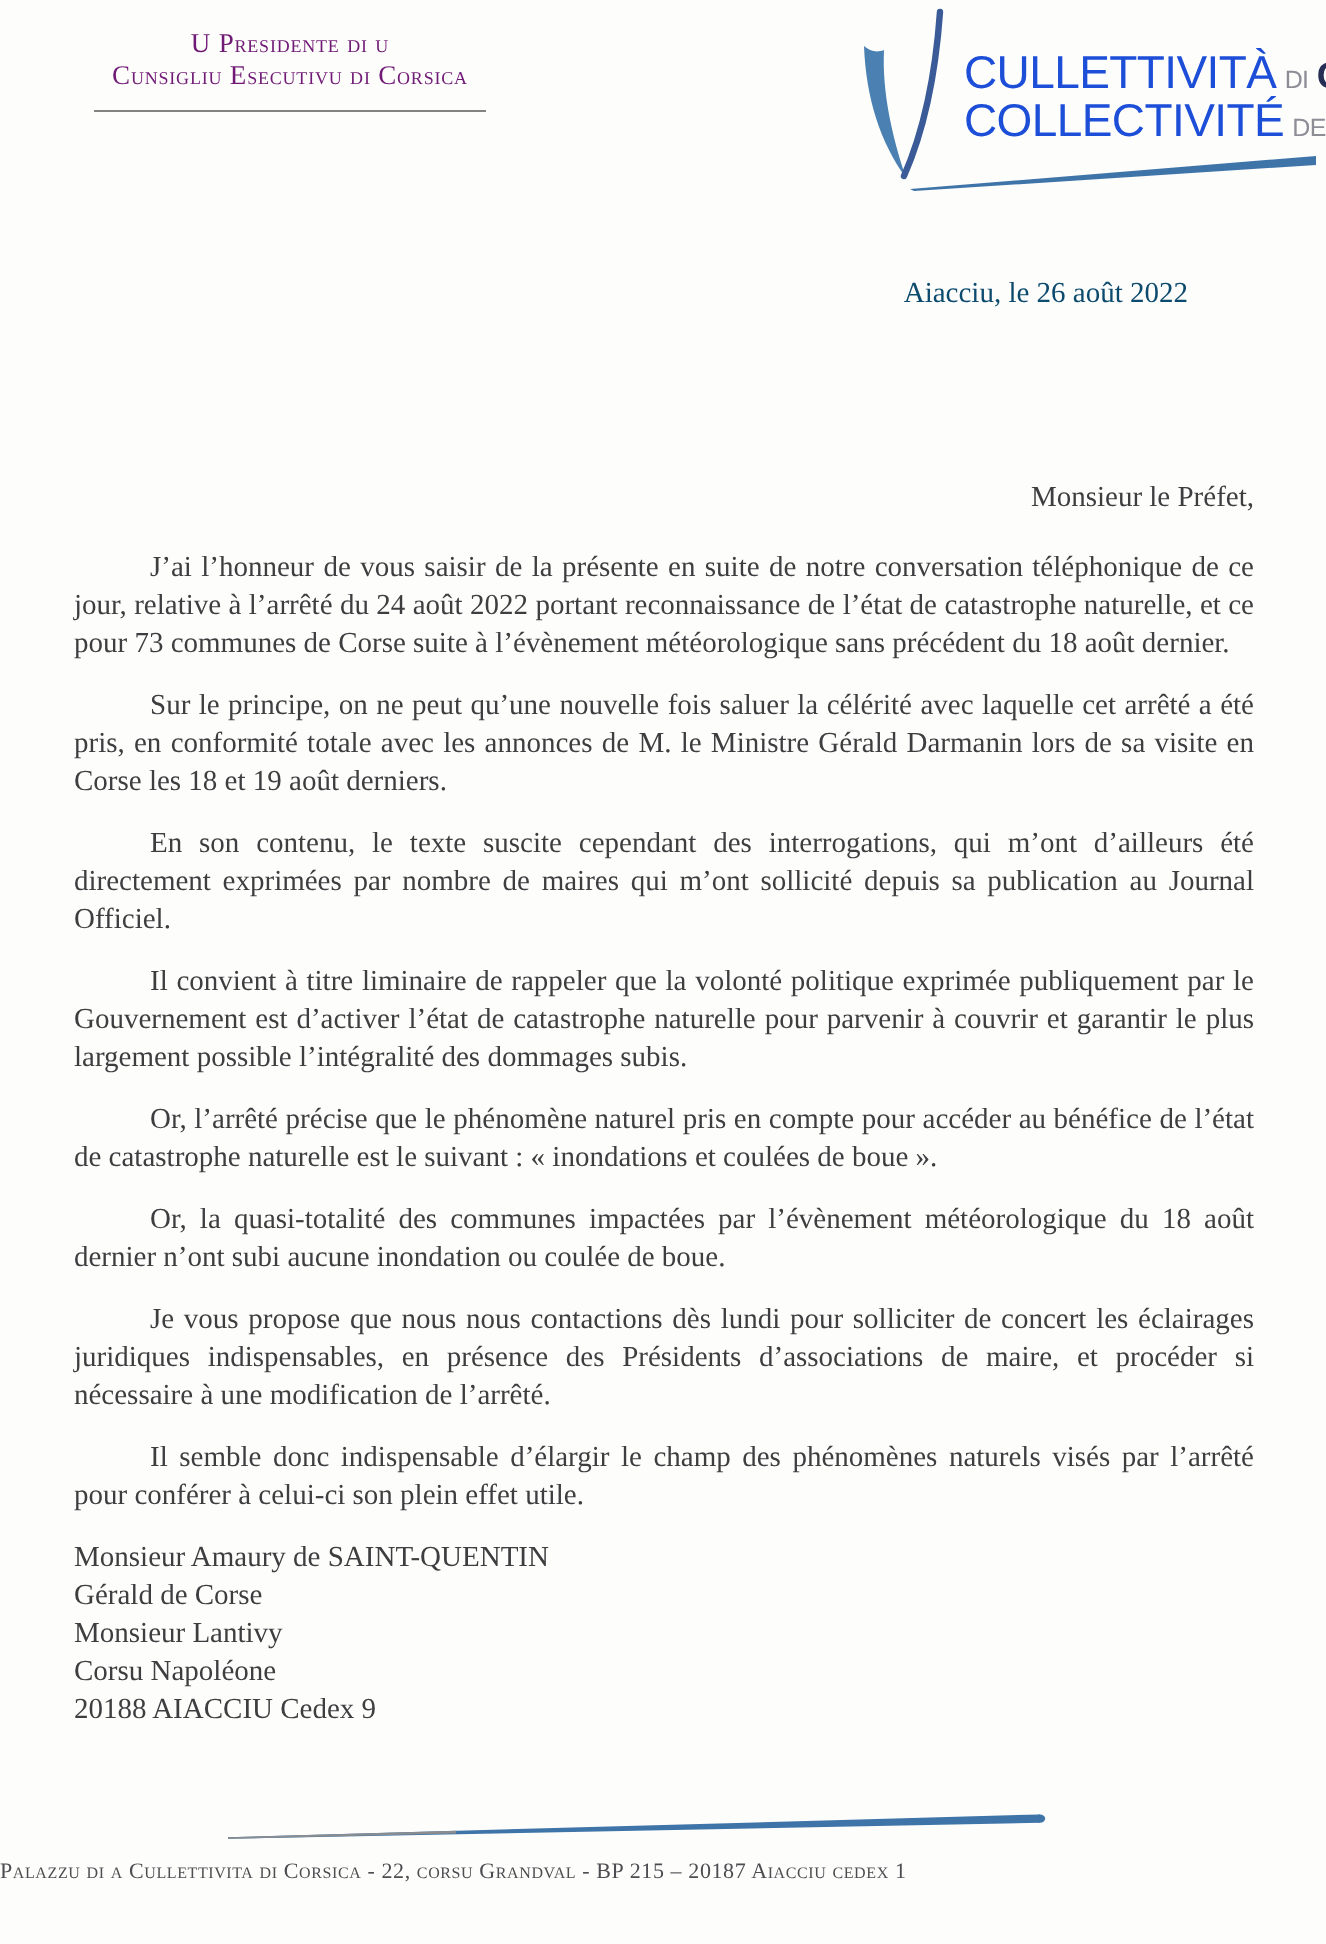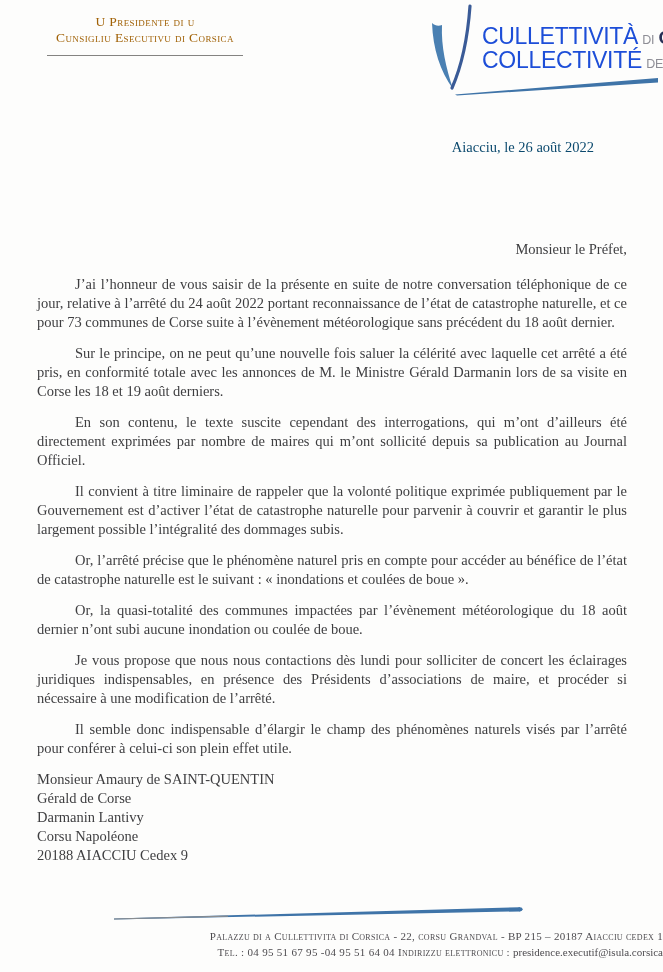--- a/index.html
+++ b/index.html
@@ -19,21 +19,21 @@
   .sender-block {
     position: absolute;
     left: 34px;
     top: 14px;
     width: 222px;
     text-align: center;
     font-variant: small-caps;
     font-size: 13.5px;
     line-height: 16px;
     letter-spacing: 0.4px;
-    color: #a16207;
+    color: #701a75;
   }
   .sender-rule {
     margin: 9px auto 0 auto;
     width: 196px;
     border-top: 1.6px solid #6f6d6b;
     opacity: 0.85;
   }
 
   
   .logo {
@@ -81,21 +81,21 @@
   .recipient-block { margin-top: 1px; text-align: left; font-family: Liberation Serif, serif; }
   .recipient-block div { line-height: 19px; }
 
   
   .footer-swoosh { position: absolute; left: 108px; top: 899px; }
   .footer-text {
     position: absolute;
     left: 0;
     top: 929px;
     width: 663px;
-    text-align: right;
+    text-align: left;
     font-variant: small-caps;
     font-size: 11px;
     line-height: 15.5px;
     letter-spacing: 0.3px;
     color: #4e4c50;
   }
   .footer-email { font-variant: normal; letter-spacing: 0; }
 </style>
 </head>
 <body>
@@ -140,30 +140,29 @@
     <p>En son contenu, le texte suscite cependant des interrogations, qui m’ont d’ailleurs été directement exprimées par nombre de maires qui m’ont sollicité depuis sa publication au Journal Officiel.</p>
     <p>Il convient à titre liminaire de rappeler que la volonté politique exprimée publiquement par le Gouvernement est d’activer l’état de catastrophe naturelle pour parvenir à couvrir et garantir le plus largement possible l’intégralité des dommages subis.</p>
     <p>Or, l’arrêté précise que le phénomène naturel pris en compte pour accéder au bénéfice de l’état de catastrophe naturelle est le suivant : « inondations et coulées de boue ».</p>
     <p>Or, la quasi-totalité des communes impactées par l’évènement météorologique du 18 août dernier n’ont subi aucune inondation ou coulée de boue.</p>
     <p>Je vous propose que nous nous contactions dès lundi pour solliciter de concert les éclairages juridiques indispensables, en présence des Présidents d’associations de maire, et procéder si nécessaire à une modification de l’arrêté.</p>
     <p>Il semble donc indispensable d’élargir le champ des phénomènes naturels visés par l’arrêté pour conférer à celui-ci son plein effet utile.</p>
 
     <div class="recipient-block">
       <div>Monsieur Amaury de SAINT-QUENTIN</div>
       <div>Gérald de Corse</div>
-      <div>Darmanin Lantivy</div>
+      <div>Monsieur Lantivy</div>
       <div>Corsu Napoléone</div>
       <div>20188 AIACCIU Cedex 9</div>
     </div>
   </div>
 
   <svg class="footer-swoosh" width="430" height="24" viewBox="0 0 430 24">
     <polygon points="6,19.6 412,8.2 412,12.4 6,20.4" fill="#3f74a8"></polygon>
     <polygon points="6,19.6 120,16.4 120,17.8 6,20.4" fill="#8a8d90"></polygon>
     <ellipse cx="412" cy="10.3" rx="2.6" ry="2.1" fill="#3f74a8"></ellipse>
   </svg>
 
   <div class="footer-text">
     <div>Palazzu di a Cullettivita di Corsica - 22, corsu Grandval - BP 215 – 20187 Aiacciu cedex 1</div>
-    <div><span>Tel. : 04 95 51 67 95 -04 95 51 64 04 Indirizzu elettronicu : </span><span class="footer-email">presidence.executif@isula.corsica</span></div>
   </div>
 
 </div>
 
 </body></html>

